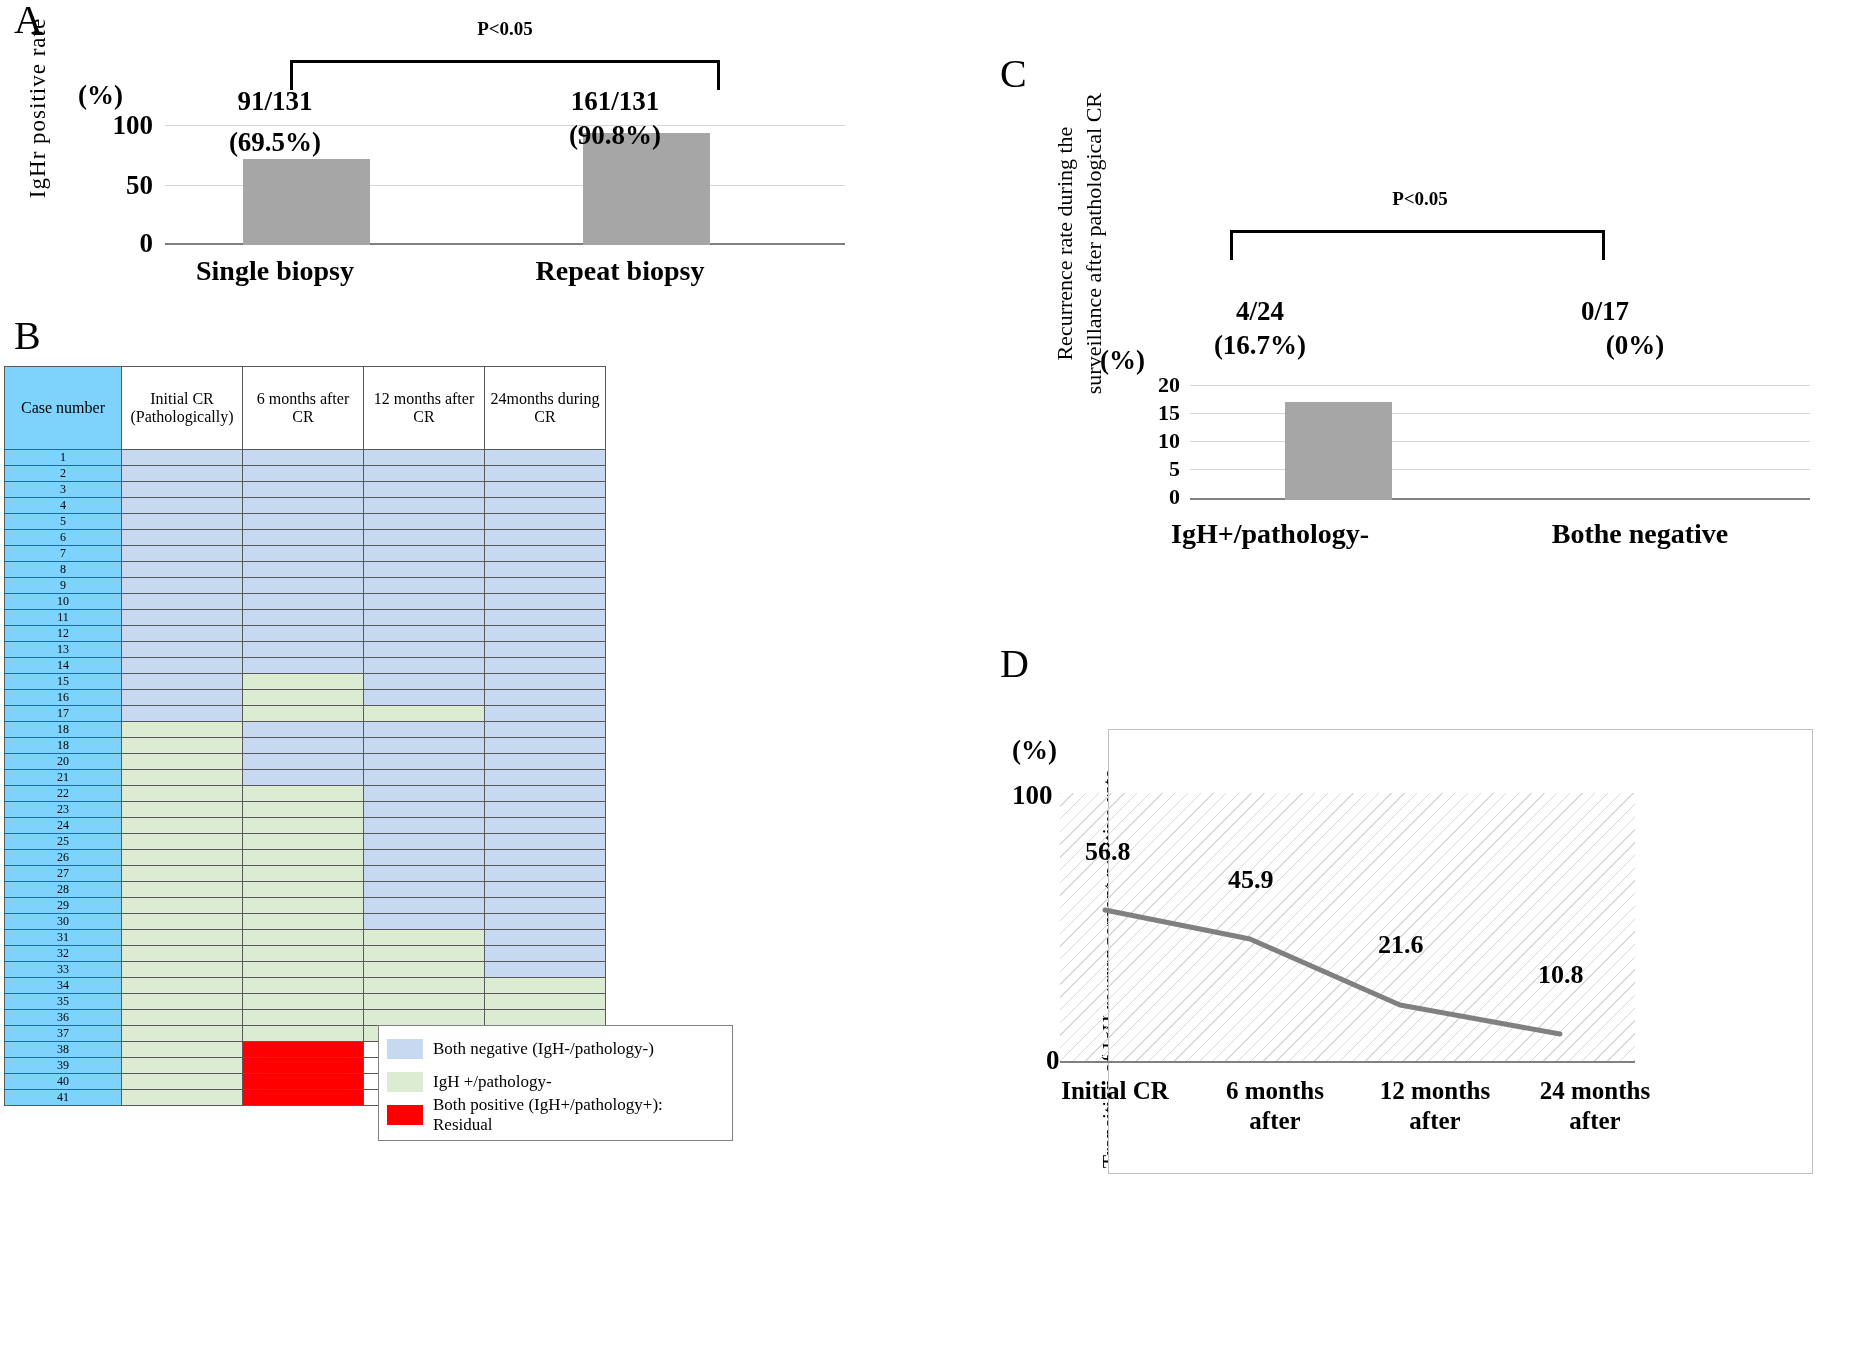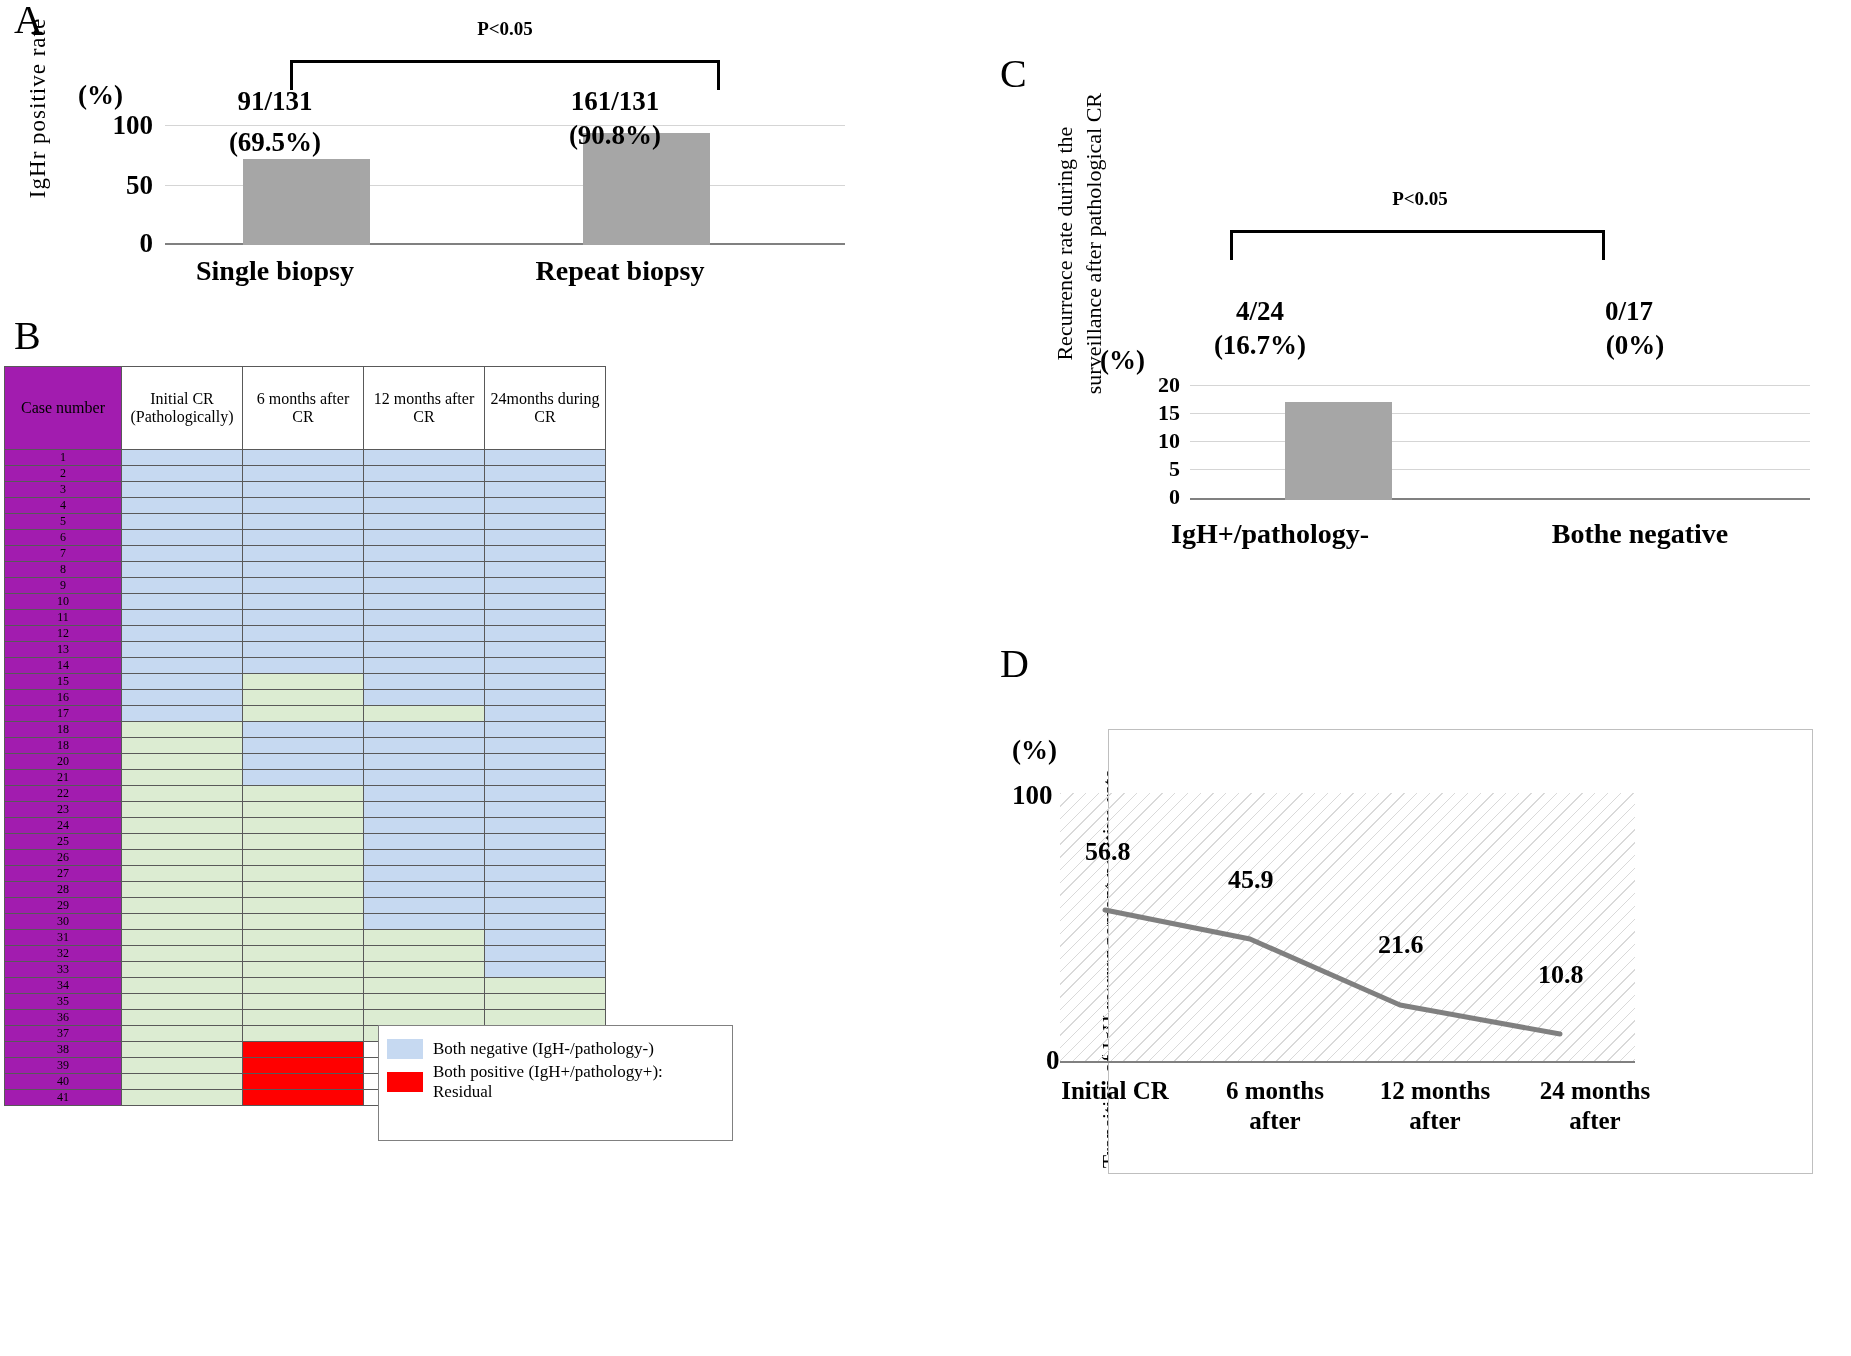--- a/index.html
+++ b/index.html
@@ -100,21 +100,21 @@
     vertical-align: middle;
     line-height: 1.15;
     border: 1px solid #595959;
   }
   #b-table tbody td { height: 15px; }
   .b-case {
     width: 116px;
     font-size: 12px;
     text-align: center;
     vertical-align: middle;
-    background: #a21caf;
+    background: #7dd3fc;
   }
   .b-cell { width: 120px; }
   .c-blue { background: #c6d9f1; }
   .c-green { background: #dcecd2; }
   .c-red { background: #ff0000; }
   .c-white { background: #ffffff; }
   
   #b-legend {
     position: absolute;
     left: 378px; top: 695px;
@@ -579,20 +579,24 @@
         </tr>
       </tbody>
   </table>
 
   <div id="b-legend">
     <div class="legend-row">
       <div class="legend-swatch" style="background:#c6d9f1;"></div>
       <div class="legend-text">Both negative (IgH-/pathology-)</div>
     </div>
     <div class="legend-row">
+      <div class="legend-swatch" style="background:#dcecd2;"></div>
+      <div class="legend-text">IgH +/pathology-</div>
+    </div>
+    <div class="legend-row">
       <div class="legend-swatch" style="background:#ff0000;"></div>
       <div class="legend-text">Both positive (IgH+/pathology+): Residual</div>
     </div>
   </div>
 </div>
 
 <div id="panel-c">
   <div class="panel-letter" id="c-letter">C</div>
   <div id="c-ylabel">Recurrence rate during the surveillance after pathological CR</div>
   <div id="c-pct">(%)</div>
@@ -615,21 +619,21 @@
     <div class="c-axis-label" style="top:28px;">15</div>
     <div class="c-axis-label" style="top:56px;">10</div>
     <div class="c-axis-label" style="top:84px;">5</div>
     <div class="c-axis-label" style="top:112px;">0</div>
 
     <div class="c-bar" style="left:95px; width:105px; height:96px;"></div>
   </div>
 
   <div class="c-val" style="left:210px; top:255px; width:180px;">4/24</div>
   <div class="c-val" style="left:210px; top:289px; width:180px;">(16.7%)</div>
-  <div class="c-val" style="left:579px; top:255px; width:180px;font-family:Liberation Serif, serif;">0/17</div>
+  <div class="c-val" style="left:555px; top:255px; width:180px;font-family:Liberation Serif, serif;">0/17</div>
   <div class="c-val" style="left:585px; top:289px; width:180px;">(0%)</div>
 
   <div class="c-cat" style="left:175px; top:478px; width:270px;">IgH+/pathology-</div>
   <div class="c-cat" style="left:545px; top:478px; width:270px;">Bothe negative</div>
 </div>
 
 <div id="panel-d">
   <div class="panel-letter" id="d-letter">D</div>
   <div id="d-ylabel">Transition of IgH rearrangement positive rate after pathological CR</div>
 

